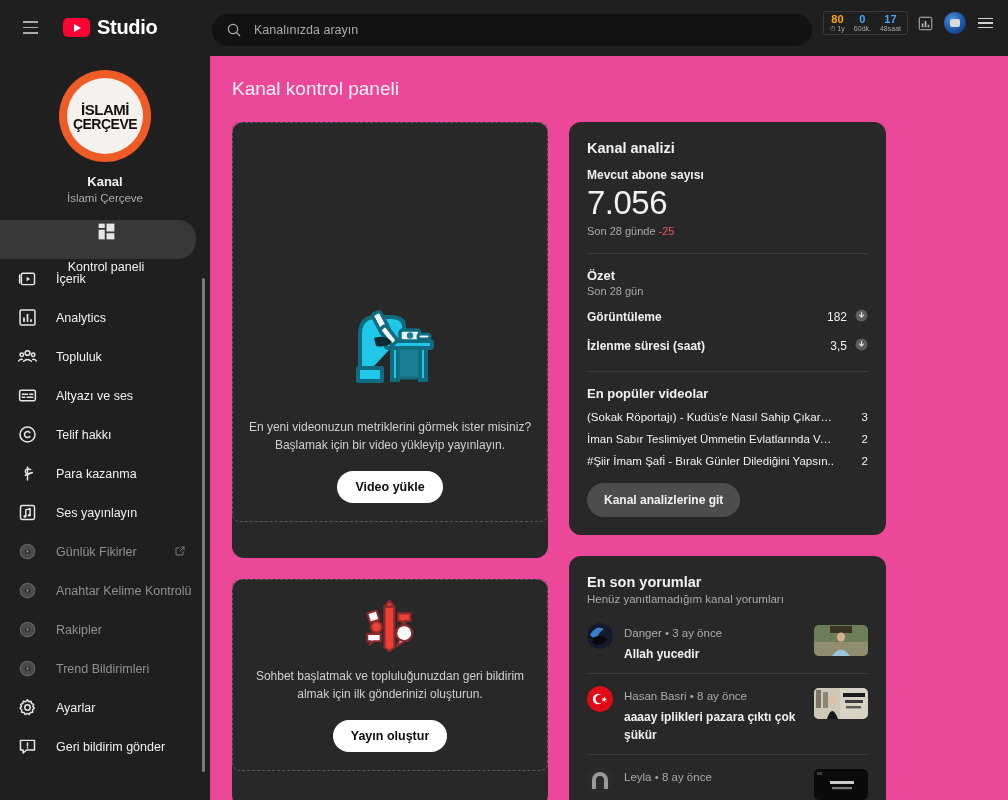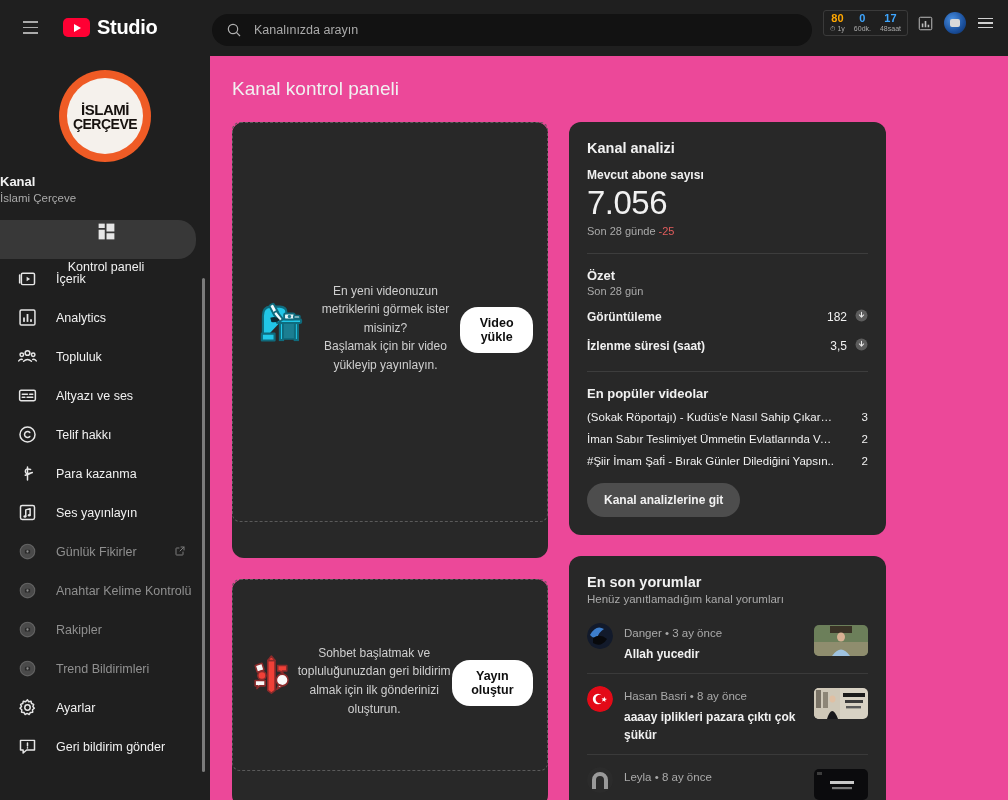--- a/index.html
+++ b/index.html
@@ -43,21 +43,21 @@
     background: #121212;
     border-radius: 16px;
     display: flex; align-items: center; padding: 0 14px;
     cursor: text;
   }
   #searchbar .mag { margin-right: 12px; flex: 0 0 auto; }
   #searchbar .ph { font-size: 12.5px; color: #aaaaaa; }
 
   #topright {
     position: absolute; right: 10px; top: 10px;
-    display: flex; gap: 4px;
+    display: flex; align-items: center; gap: 4px;
   }
   .metricbox {
     display: flex; align-items: flex-start; gap: 9px;
     border: 1px solid #3a3a3a; border-radius: 3px;
     padding: 2px 6px 2px 6px;
     background: #1f1f1f;
     cursor: pointer;
   }
   .metric { text-align: center; line-height: 1.05; }
   .metric .val { font-size: 11px; font-weight: 700; }
@@ -81,21 +81,21 @@
   .menu-lines span { width: 15px; height: 1.6px; background: #d0d0d0; display: block; }
 
   
   #layout { display: flex; height: 744px; }
 
   
   #sidebar {
     width: 210px; flex: 0 0 210px; height: 744px;
     background: #1f1f1f; position: relative; overflow: hidden;
   }
-  .chan-block { padding: 14px 0 10px; }
+  .chan-block { padding: 14px 0 10px; text-align: center; }
   .chan-avatar {
     width: 92px; height: 92px; border-radius: 50%;
     margin: 0 auto 12px; background: #ef5b25;
     display: flex; align-items: center; justify-content: center;
     position: relative; overflow: hidden;
   }
   .chan-avatar .inner {
     width: 76px; height: 76px; border-radius: 50%; background: #f5f1ec;
     display: flex; flex-direction: column; align-items: center; justify-content: center;
     line-height: 1.0;
@@ -130,21 +130,21 @@
   #page-title { font-size: 19px; font-weight: 500; color: #f1f1f1; margin-bottom: 22px; }
   #grid { display: flex; gap: 21px; }
   #col-left { width: 316px; flex: 0 0 316px; }
   #col-right { width: 317px; flex: 0 0 317px; }
 
   .card {
     background: #282828; border-radius: 12px;
   }
   .dashed {
     border: 1px dashed #5a5a5a; border-radius: 8px;
-    display: flex; flex-direction: row; align-items: center; justify-content: flex-end;
+    display: flex; flex-direction: column; align-items: center; justify-content: flex-end;
     text-align: center; padding: 18px 14px;
   }
   .card-upload { height: 436px; margin-bottom: 21px; }
   .card-upload .dashed { height: 400px; }
   .card-post { height: 228px; }
   .card-post .dashed { height: 192px; }
 
   .empty-txt { font-size: 12px; color: #cfcfcf; line-height: 1.55; margin-top: 12px; }
   .pill {
     margin-top: 16px; background: #ffffff; color: #0d0d0d;

